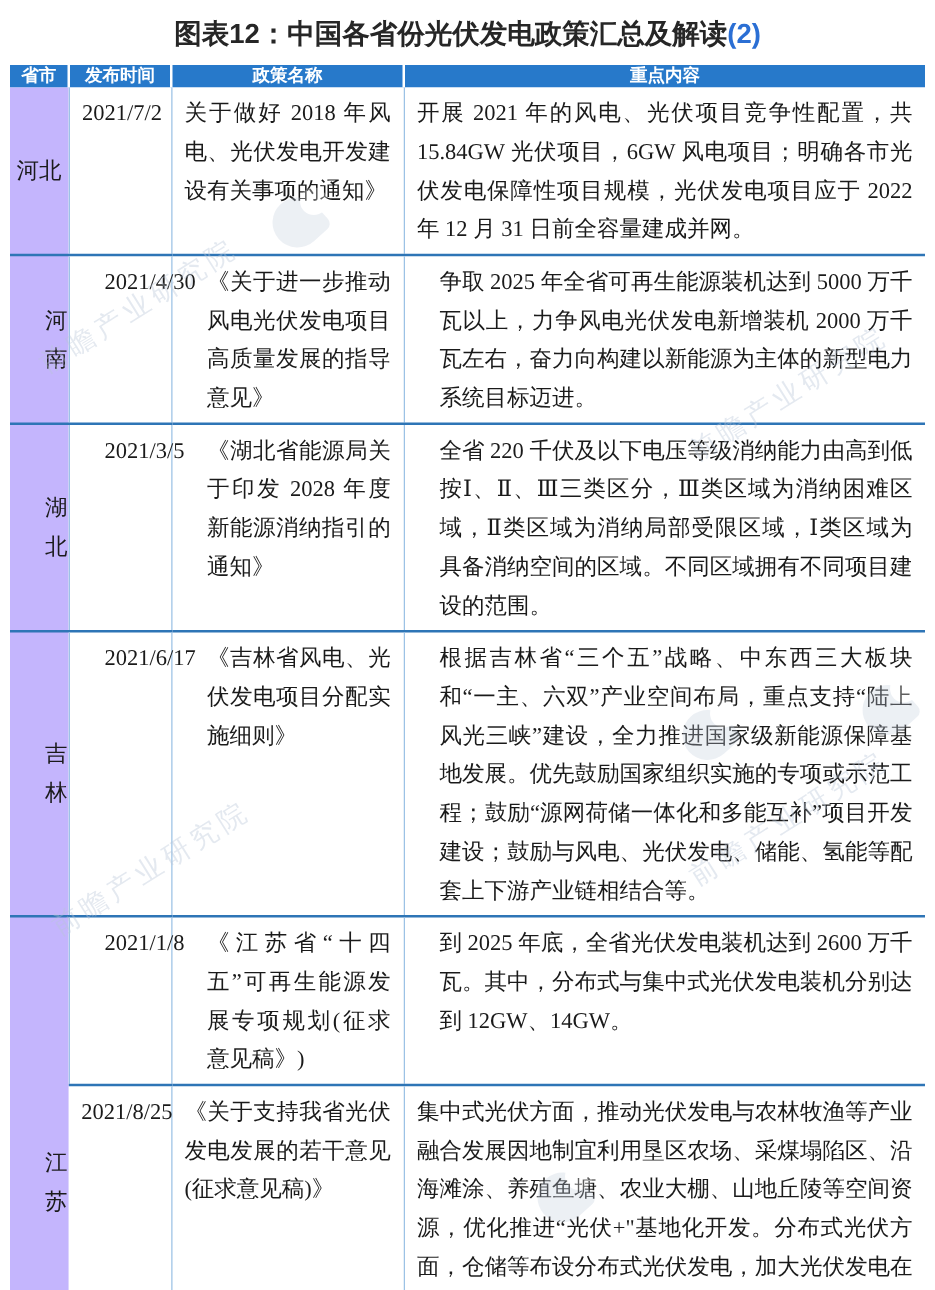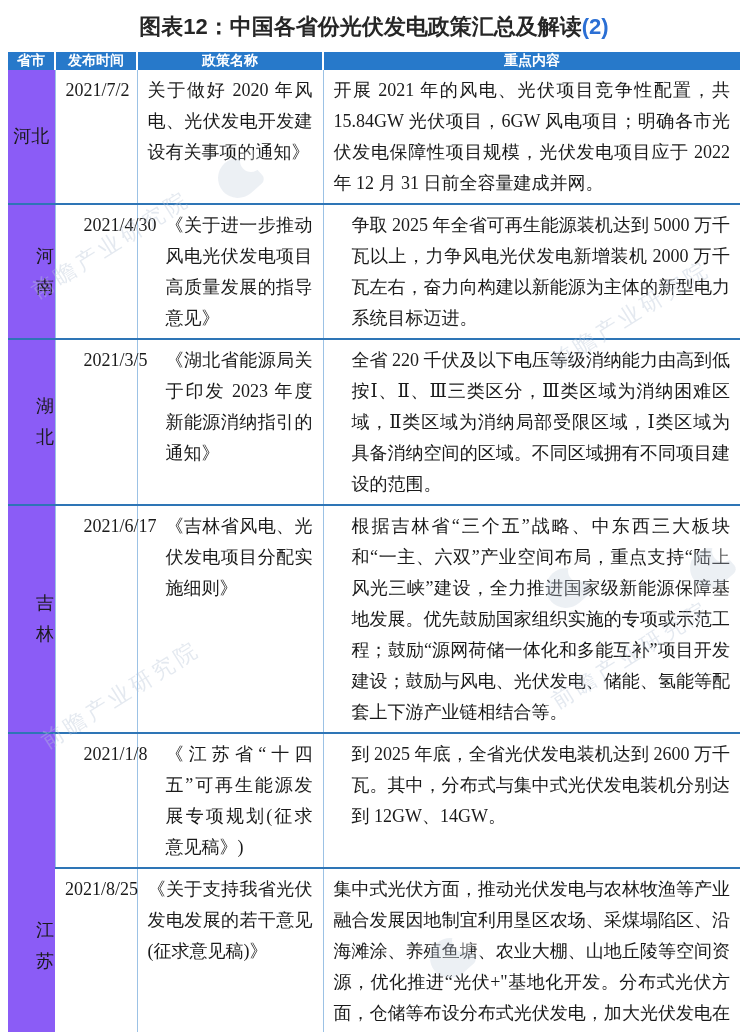--- a/index.html
+++ b/index.html
@@ -44,21 +44,21 @@
   th:last-child{border-right:none;}
   td{
     font-size:18px;
     line-height:31px;
     vertical-align:top;
     padding:5px 10px 4px 10px;
     background:#ffffff;
   }
   td + td{border-left:1px solid #9cc2e5;}
   td.prov{
-    background:#8b5cf6;
+    background:#c4b5fd;
     text-align:center;
     vertical-align:middle;
     padding:0 4px;
     font-family:"Liberation Serif","DejaVu Serif",serif;
   }
   tr.group-sep td{border-top:2px solid #2e75b6;padding-left:28px;}
   tr.subrow td{border-top:2px solid #2e75b6;}
   tr.last-row td{border-bottom:2px solid #2e75b6;}
   td.date{padding-left:10px;padding-right:4px;}
   td.pol,td.con{text-align:justify;}
@@ -135,33 +135,33 @@
         <th>省市</th>
         <th>发布时间</th>
         <th>政策名称</th>
         <th>重点内容</th>
       </tr>
     </thead>
     <tbody>
       <tr style="height:127px">
         <td class="prov">河北</td>
         <td class="date">2021/7/2</td>
-        <td class="pol">关于做好 2020 年风电、光伏发电开发建设有关事项的通知》</td>
+        <td class="pol">关于做好 2018 年风电、光伏发电开发建设有关事项的通知》</td>
         <td class="con">开展 2021 年的风电、光伏项目竞争性配置，共 15.84GW 光伏项目，6GW 风电项目；明确各市光伏发电保障性项目规模，光伏发电项目应于 2022 年 12 月 31 日前全容量建成并网。</td>
       </tr>
       <tr class="group-sep" style="height:100px">
         <td class="prov">河南</td>
         <td class="date">2021/4/30</td>
         <td class="pol">《关于进一步推动风电光伏发电项目高质量发展的指导意见》</td>
         <td class="con">争取 2025 年全省可再生能源装机达到 5000 万千瓦以上，力争风电光伏发电新增装机 2000 万千瓦左右，奋力向构建以新能源为主体的新型电力系统目标迈进。</td>
       </tr>
       <tr class="group-sep" style="height:123px">
         <td class="prov">湖北</td>
         <td class="date">2021/3/5</td>
-        <td class="pol">《湖北省能源局关于印发 2023 年度新能源消纳指引的通知》</td>
+        <td class="pol">《湖北省能源局关于印发 2028 年度新能源消纳指引的通知》</td>
         <td class="con">全省 220 千伏及以下电压等级消纳能力由高到低按Ⅰ、Ⅱ、Ⅲ三类区分，Ⅲ类区域为消纳困难区域，Ⅱ类区域为消纳局部受限区域，Ⅰ类区域为具备消纳空间的区域。不同区域拥有不同项目建设的范围。</td>
       </tr>
       <tr class="group-sep" style="height:197px">
         <td class="prov">吉林</td>
         <td class="date">2021/6/17</td>
         <td class="pol">《吉林省风电、光伏发电项目分配实施细则》</td>
         <td class="con">根据吉林省“三个五”战略、中东西三大板块和“一主、六双”产业空间布局，重点支持“陆上风光三峡”建设，全力推进国家级新能源保障基地发展。优先鼓励国家组织实施的专项或示范工程；鼓励“源网荷储一体化和多能互补”项目开发建设；鼓励与风电、光伏发电、储能、氢能等配套上下游产业链相结合等。</td>
       </tr>
       <tr class="group-sep" style="height:105px">
         <td class="prov" rowspan="2">江苏</td>

